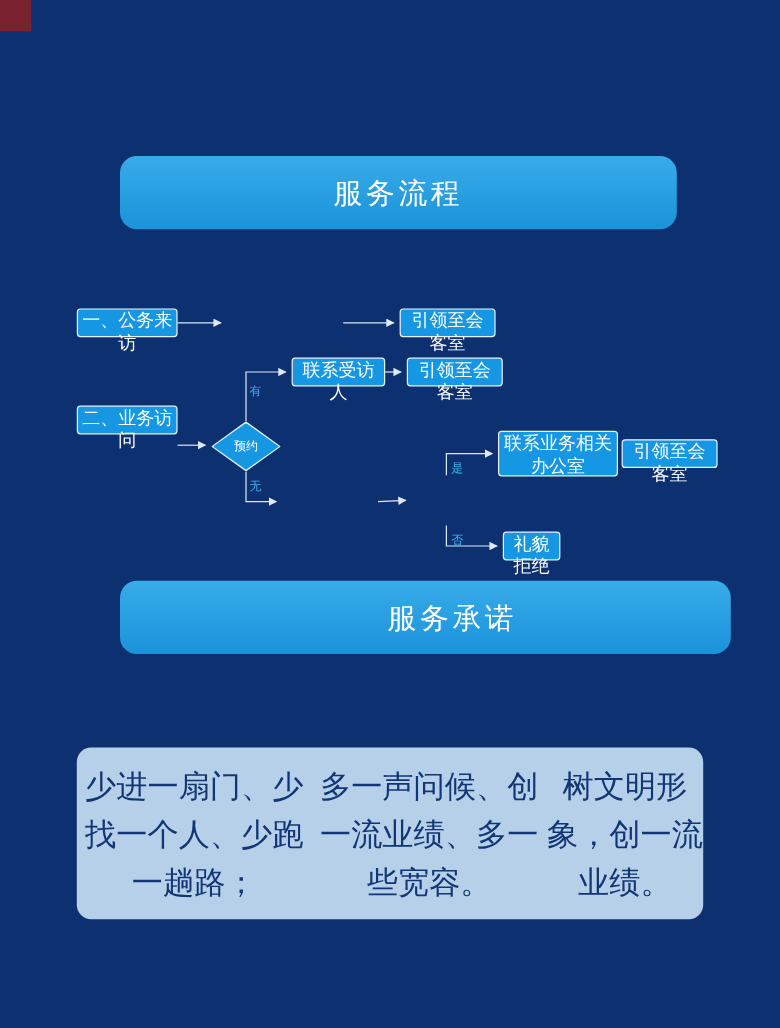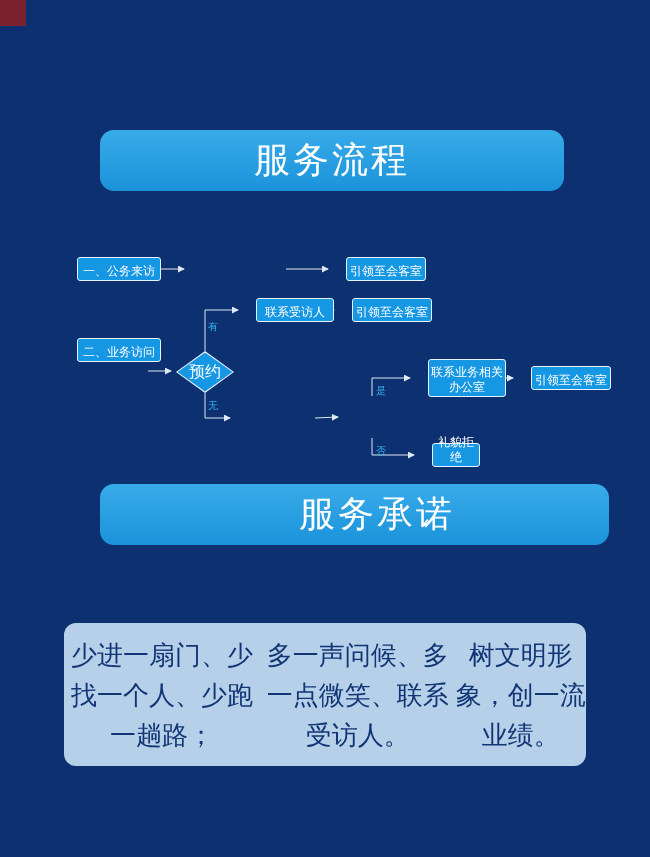--- a/index.html
+++ b/index.html
@@ -15,52 +15,52 @@
   }
   .corner-accent{
     position:absolute;left:0;top:0;width:26px;height:26px;
     background:#7b2230;
   }
   .section-header{
     position:absolute;left:100px;width:464px;height:61px;
     border-radius:14px;
     background:linear-gradient(180deg,#38abe9 0%,#1b93da 100%);
     display:flex;align-items:center;justify-content:center;
-    color:#ffffff;font-size:36px;letter-spacing:3px;
+    color:#ffffff;font-size:24px;letter-spacing:3px;
   }
   .header-process{top:130px;}
   .header-promise{top:484px;padding-left:45px;}
   .connectors{
     position:absolute;left:0;top:0;width:650px;height:857px;
     pointer-events:none;
   }
   .edge{fill:none;stroke:#dfe9f4;stroke-width:1;marker-end:url(#arrowhead);}
   .flow-node{
     position:absolute;
     background:#1697e3;
     border:1px solid #e9f3fb;
     border-radius:3px;
-    color:#ffffff;font-size:12px;line-height:1.25;
-    display:flex;align-items:flex-end;justify-content:center;
+    color:#ffffff;font-size:15px;line-height:1.25;
+    display:flex;align-items:flex-start;justify-content:center;
     text-align:center;
-    padding:1px 2px;box-sizing:border-box;margin-left:13px;
+    padding:1px 2px;box-sizing:border-box;
   }
   .diamond{position:absolute;}
   .diamond .shape-outer{
     position:absolute;inset:0;background:#e9f3fb;
     clip-path:polygon(50% 0,100% 50%,50% 100%,0 50%);
   }
   .diamond .shape-inner{
     position:absolute;inset:1.5px;background:#1697e3;
     clip-path:polygon(50% 0,100% 50%,50% 100%,0 50%);
   }
   .diamond .diamond-label{
     position:absolute;inset:0;
     display:flex;align-items:center;justify-content:center;
-    color:#ffffff;font-size:16px;text-align:center;
+    color:#ffffff;font-size:10px;text-align:center;
   }
   .edge-label{
     position:absolute;
     color:#35b6f2;font-size:10px;line-height:1;
   }
   .promise-card{
     position:absolute;left:64px;top:623px;width:522px;height:143px;
     background:#b5d0e8;border-radius:12px;
     display:flex;flex-direction:row;align-items:center;justify-content:center;
     color:#123575;font-size:26px;line-height:40px;text-align:center;
@@ -68,21 +68,21 @@
   
   .n-official{left:64px;top:257px;width:84px;height:24px;}
   .n-contact-person{left:189px;top:257px;width:97px;height:24px;}
   .n-lead1{left:333px;top:257px;width:80px;height:24px;}
   .n-interviewee{left:243px;top:298px;width:78px;height:24px;}
   .n-lead2{left:339px;top:298px;width:80px;height:24px;}
   .n-business{left:64px;top:338px;width:84px;height:24px;}
   .d-appointment{left:176px;top:351px;width:58px;height:42px;}
   .n-askname{left:235px;top:399px;width:80px;height:38px;}
   .d-need{left:343px;top:396px;width:58px;height:42px;}
-  .n-bizoffice{left:415px;top:359px;width:78px;height:38px;}
+  .n-bizoffice{left:415px;top:359px;width:100px;height:38px;}
   .n-lead3{left:518px;top:366px;width:80px;height:24px;}
   .n-refuse{left:419px;top:443px;width:48px;height:24px;}
   .lbl-have{left:208px;top:322px;}
   .lbl-none{left:208px;top:401px;}
   .lbl-yes{left:376px;top:386px;}
   .lbl-no{left:376px;top:446px;}
 </style>
 </head>
 <body>
 
@@ -150,17 +150,17 @@
   <span class="edge-label lbl-none">无</span>
   <span class="edge-label lbl-yes">是</span>
   <span class="edge-label lbl-no">否</span>
 
   <div class="section-header header-promise">
     <span>服务承诺</span>
   </div>
 
   <div class="promise-card">
     <div>少进一扇门、少找一个人、少跑一趟路；</div>
-    <div>多一声问候、多一点微笑、联系受访人。</div>
+    <div>多一声问候、创一流业绩、多一些宽容。</div>
     <div>树文明形象，创一流业绩。</div>
   </div>
 
 </div>
 
 </body></html>

